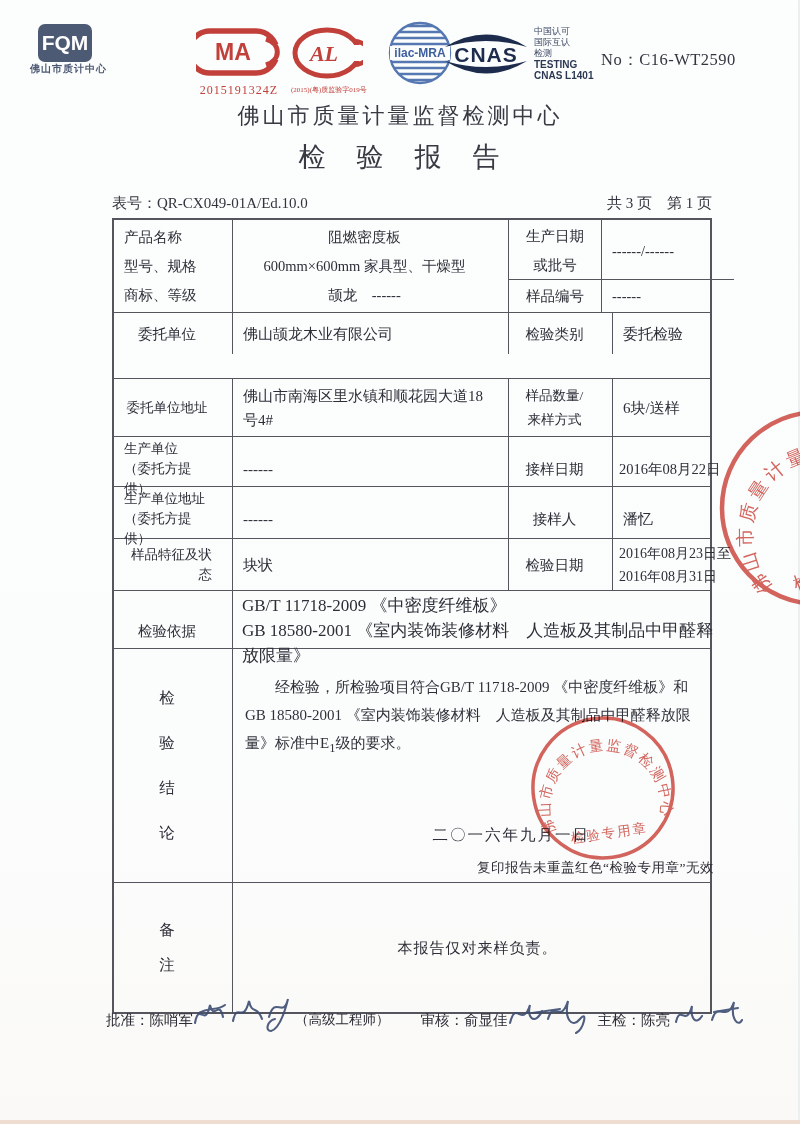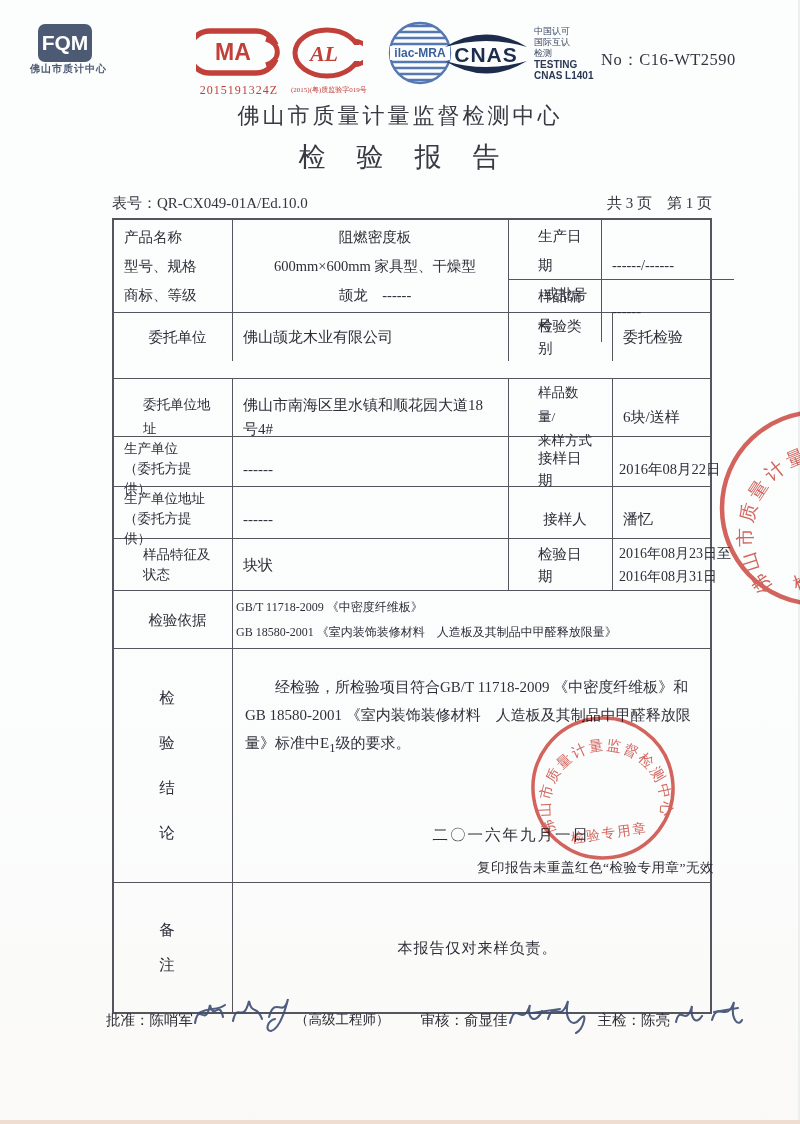--- a/index.html
+++ b/index.html
@@ -42,38 +42,38 @@
 
   
   .tbl{left:112px;top:218px;width:600px;border:2px solid var(--line);background:transparent;}
   .tr{display:grid;gap:12px;}
   .tr + .tr{border-top:1px solid var(--line);}
   .cols-main{grid-template-columns:106px 264px 92px 134px;}
   .cols-prod{grid-template-columns:106px 264px 226px;}
   .cols-wide{grid-template-columns:106px 490px;}
   .td{border-left:1px solid var(--line);padding:2px 8px;display:flex;flex-direction:column;justify-content:center;font-size:15px;line-height:22px;}
   .td:first-child{border-left:none;}
-  .lab{align-items:center;text-align:left;font-size:14.5px;padding-left:29px;}
+  .lab{align-items:center;text-align:right;font-size:14.5px;}
   .lab-left{align-items:flex-start;text-align:left;padding-left:10px;}
   .val{align-items:flex-start;padding-left:10px;}
   .r1{height:92px;}
   .r1 .td{line-height:29px;}
   .prod-right{padding:0;display:block;border-left:1px solid var(--line);}
   .sub{display:grid;grid-template-columns:92px 134px;}
   .sub-top{height:60px;border-bottom:1px solid var(--line);}
   .sub-bot{height:31px;}
   .sub .td{font-size:14.5px;}
   .r2{height:42px;}
   .r3{height:58px;margin-top:24px;}
   .r3 .td{line-height:24px;}
   .r4{height:50px;}
   .r5{height:52px;}
   .r6{height:52px;}
   .r7{height:58px;}
-  .r7 .val{font-size:12px;line-height:25px;padding-left:3px;}
+  .r7 .val{font-size:17px;line-height:25px;padding-left:9px;}
   .small-lab{font-size:13.5px;line-height:20px;}
   .two-line{line-height:23px;}
   .r8{height:234px;}
   .r9{height:130px;}
   .vlabel{display:flex;flex-direction:column;justify-content:space-around;align-items:center;padding:26px 0;font-size:15.5px;}
   .concl{position:relative;display:block;padding:24px 14px 0 12px;font-size:15px;line-height:28px;}
   .concl-text{text-indent:2em;color:#30303a;}
   .concl-date{position:absolute;top:172px;right:132px;font-size:15.5px;letter-spacing:2px;}
   .concl-note{position:absolute;top:205px;right:8px;font-size:13.5px;letter-spacing:0.5px;}
   .remark-cell{align-items:center;justify-content:center;font-size:15px;letter-spacing:1px;}

